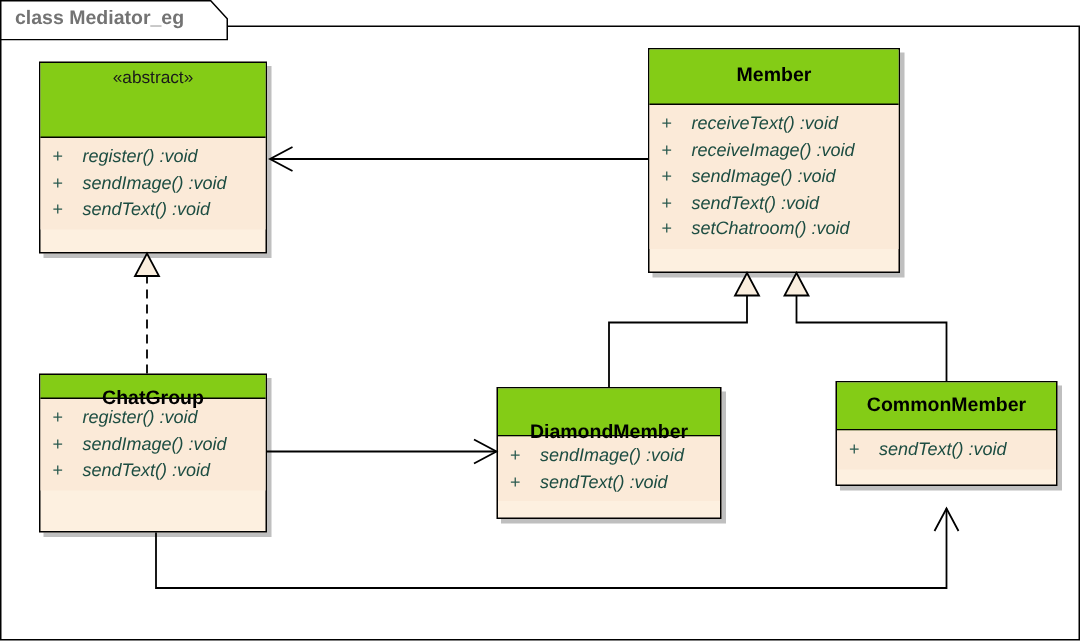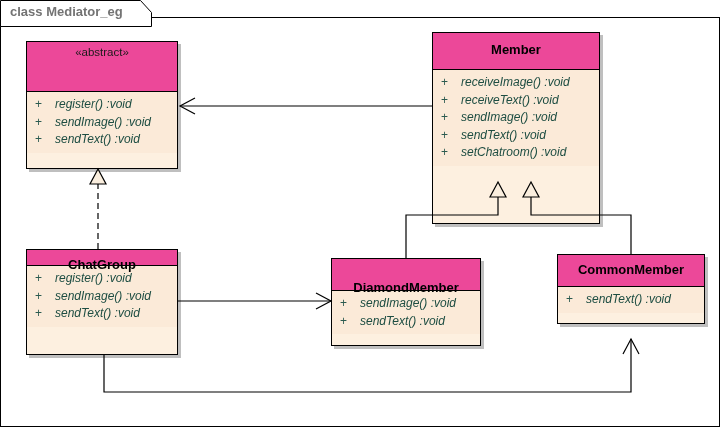--- a/index.html
+++ b/index.html
@@ -61,21 +61,21 @@
   .uml-class {
     position: absolute;
     box-sizing: border-box;
     border: 1px solid #000000;
     background: #fdf0e0;
     box-shadow: 3px 3px 0 0 rgba(170,170,170,0.75);
   }
   .uml-header {
     box-sizing: border-box;
     border-bottom: 1px solid #000000;
-    background: #ec4899;
+    background: #84cc16;
     text-align: center;
     padding: 3px 4px 4px 4px;
   }
   .uml-stereotype {
     display: block;
     font-size: 11.5px;
     color: #1a1a1a;
     line-height: 14px;
     font-weight: normal;
   }
@@ -145,30 +145,30 @@
       </span>
       <span class="uml-member">
         <span class="vis">+</span><span class="sig">sendImage()  :void</span>
       </span>
       <span class="uml-member">
         <span class="vis">+</span><span class="sig">sendText()  :void</span>
       </span>
     </div>
   </div>
 
-  <div class="uml-class" style="left:432px; top:32px; width:168px; height:192px;">
+  <div class="uml-class" style="left:432px; top:32px; width:168px; height:150px;">
     <div class="uml-header" style="height:37px; padding-top:8px;">
       <span class="uml-name">Member</span>
     </div>
     <div class="uml-members">
       <span class="uml-member">
+        <span class="vis">+</span><span class="sig">receiveText()  :void</span>
+      </span>
+      <span class="uml-member">
         <span class="vis">+</span><span class="sig">receiveImage()  :void</span>
-      </span>
-      <span class="uml-member">
-        <span class="vis">+</span><span class="sig">receiveText()  :void</span>
       </span>
       <span class="uml-member">
         <span class="vis">+</span><span class="sig">sendImage()  :void</span>
       </span>
       <span class="uml-member">
         <span class="vis">+</span><span class="sig">sendText()  :void</span>
       </span>
       <span class="uml-member">
         <span class="vis">+</span><span class="sig">setChatroom()  :void</span>
       </span>

